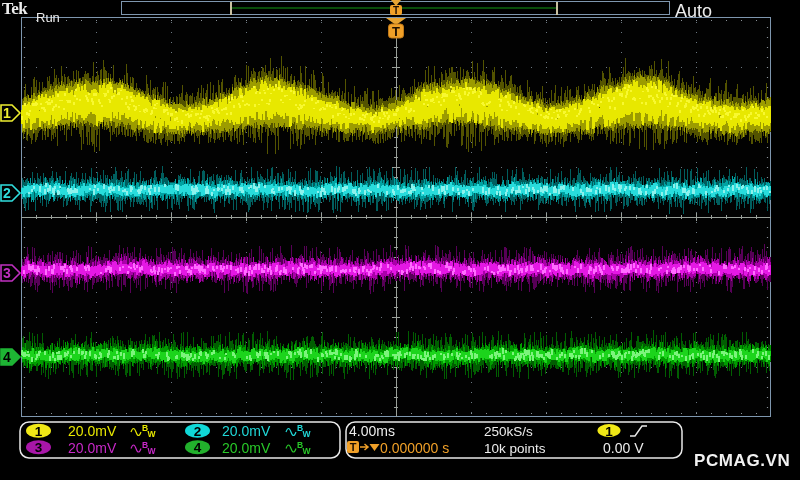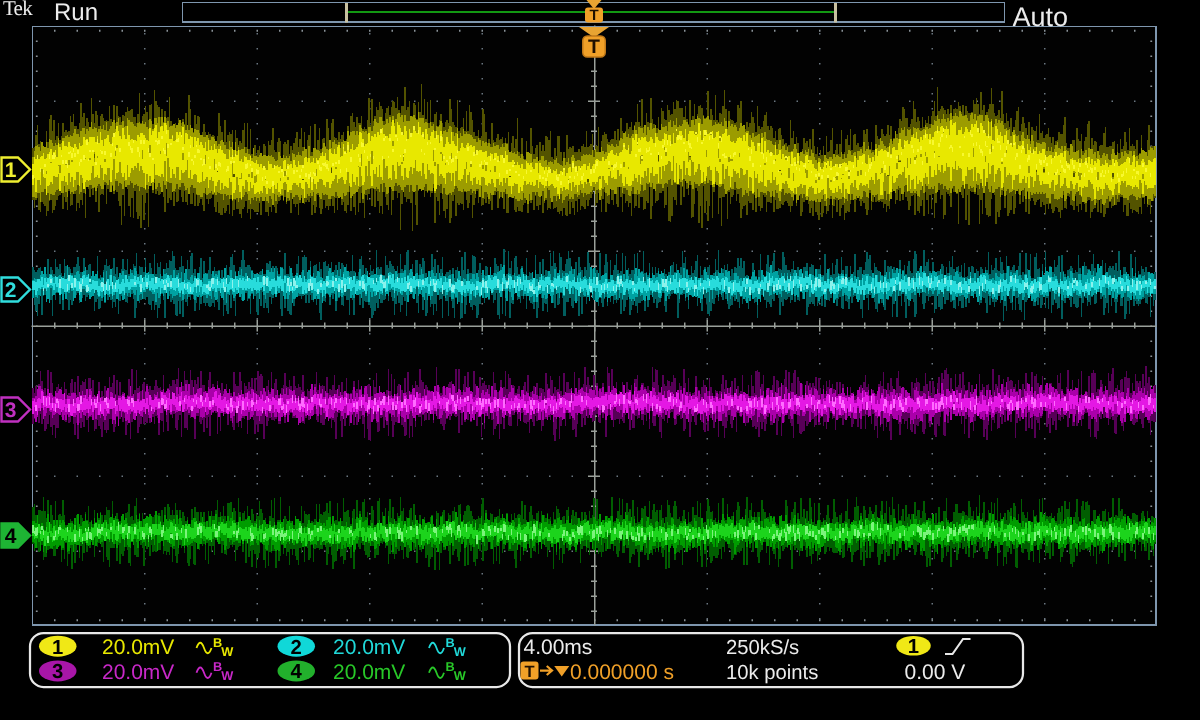--- a/index.html
+++ b/index.html
@@ -108,15 +108,16 @@
       <text x="609" y="435.5" fill="#000" font-size="13.5" font-weight="bold" text-anchor="middle">1</text>
       <path d="M630 436h5l7 -10h5" stroke="#e8e8e8" stroke-width="1.4" fill="none"></path>
       <rect x="347" y="441" width="12" height="12" rx="2" fill="#f0a028"></rect>
       <text x="353" y="451" fill="#201000" font-size="11" font-weight="bold" text-anchor="middle">T</text>
       <path d="M360 447h7M364.5 444l3.5 3l-3.5 3" stroke="#f0a028" stroke-width="1.5" fill="none"></path>
       <polygon points="369.5,444 379.5,444 374.5,451" fill="#f0a028"></polygon>
       <text x="380" y="452.5" fill="#f0a028" font-size="14">0.000000 s</text>
       <text x="484" y="452.5" fill="#ececec" font-size="13.5">10k points</text>
       <text x="603" y="452.5" fill="#ececec" font-size="14">0.00 V</text>
 </svg>
-<div class="t" style="left:2px;top:-1px;font-family:'Liberation Serif',serif;font-weight:normal;font-size:14px;letter-spacing:-0.5px">Tek</div>
-<div class="t" style="left:36px;top:0px;font-size:16px">Run</div>
+<div class="t" style="left:2px;top:-1px;font-family:'Liberation Serif',serif;font-weight:bold;font-size:17px;letter-spacing:-0.5px">Tek</div>
+<div class="t" style="left:36px;top:10px;font-size:13px">Run</div>
 <div class="t" style="left:675px;top:1px;font-size:18px">Auto</div>
+<div class="t" style="left:694px;top:451px;font-size:17px;font-weight:bold;letter-spacing:0.6px;color:#f2f2f2">PCMAG.VN</div>
 </div>
 </body></html>

